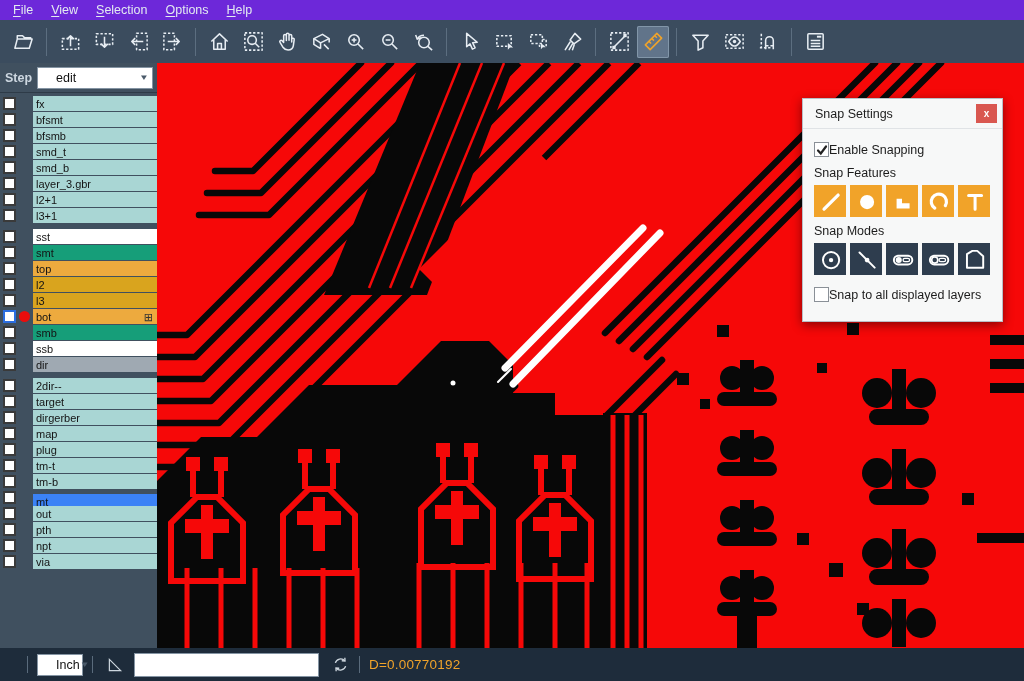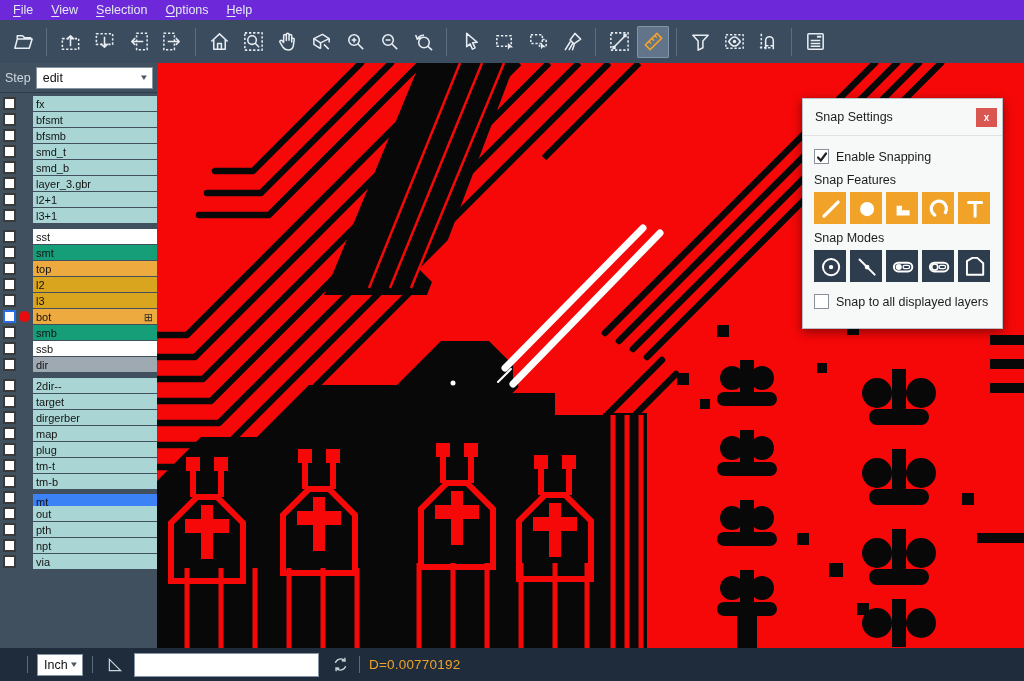--- a/index.html
+++ b/index.html
@@ -19,24 +19,24 @@
     color:#e7edf3; border-radius:2px; margin:0 1px; }
   .tb-btn svg { width:23px; height:23px; }
   .tb-btn.active { background:#61748a; color:#f0a32a; box-shadow:inset 0 0 0 1px #8296a9; }
   .tb-div { width:1px; height:28px; background:#5c6e80; margin:0 6px; }
 
   
   #sidebar { position:absolute; left:0; top:63px; width:157px; height:585px;
     background:#40505f; z-index:4; }
   #steprow { height:30px; display:flex; align-items:center; padding-left:5px; gap:5px;
     border-bottom:1px solid #2e3b48;}
-  #steplabel { color:#cdd7e0; font-size:12.5px; }
+  #steplabel { color:#cdd7e0; font-size:12.5px;font-weight:bold; }
   .selbox { background:#fff; border:1px solid #8494a3; height:22px; display:flex;
     align-items:center; justify-content:space-between; font-size:12.5px; color:#111;
-    padding:0 3px 0 6px; }
+    padding:0 3px 0 18px; }
   #stepsel { flex:1; margin-right:4px; }
   .chev { font-size:10px; color:#4a5a6a; transform:scaleY(.8); }
   #layerlist { padding-top:3px; }
   .lgroup { margin-bottom:6px; }
   .lrow { height:15px; margin-bottom:1px; display:flex; align-items:center;
     padding-left:3px; position:relative; }
   .lchk { width:13px; height:13px; background:#fff; border:2px solid #3a3a3a; flex:none; }
   .lrow.active .lchk { border-color:#2a6de0; }
   .ldot { position:absolute; left:19px; width:11px; height:11px; border-radius:50%;
     background:#ea0c0c; }
@@ -60,26 +60,26 @@
   #angleicon { color:#cdd6de; margin:0 4px; display:flex; }
   #measureinput { width:185px; height:24px; background:#fff; border:1px solid #8494a3;
     font-size:12px; padding:0 5px; color:#111; margin-left:6px;}
   #syncicon { color:#cdd6de; margin-left:12px; display:flex; }
   #dvalue { color:#f0a32a; font-size:13.5px; letter-spacing:.2px; }
 
   
   #dialog { position:absolute; left:802px; top:98px; width:201px; background:#f7f8f8;
     border:1px solid #b9bfc6; box-shadow:0 3px 10px rgba(0,0,0,.45); z-index:10;
     font-size:12.5px; color:#1c1c1c; }
-  #dlg-title { height:37px; display:flex; align-items:center; justify-content:space-between;
+  #dlg-title { height:30px; display:flex; align-items:center; justify-content:space-between;
     padding:0 5px 0 12px; border-bottom:1px solid #e0e3e6; }
   #dlg-close { width:21px; height:19px; background:#d95750; color:#fff; font-size:10px;
     font-weight:bold; display:flex; align-items:center; justify-content:center; }
   #dlg-body { padding:9px 11px 10px 11px; }
-  .dlg-chkrow { display:flex; align-items:flex-end; gap:7px; margin:4px 0 9px 0; }
+  .dlg-chkrow { display:flex; align-items:flex-end; margin:4px 0 9px 0; }
   .dlg-chk { width:15px; height:15px; background:#fff; border:1px solid #8a9097; flex:none;
     display:flex; align-items:center; justify-content:center; }
   .dlg-chk svg { width:12px; height:12px; }
   .dlg-sec { margin:7px 0 5px 0; }
   .dlg-btnrow { display:flex; gap:4px; }
   .snap-btn { width:32px; height:32px; display:flex; align-items:center; justify-content:center; }
   .snap-btn.feature { background:#f1a329; color:#fff; }
   .snap-btn.mode { background:#2e3d4e; color:#fff; }
   .snap-btn svg { width:26px; height:26px; }
   #dlg-closebtn { margin-top:8px; width:100%; height:25px; background:#e8e9ea;

